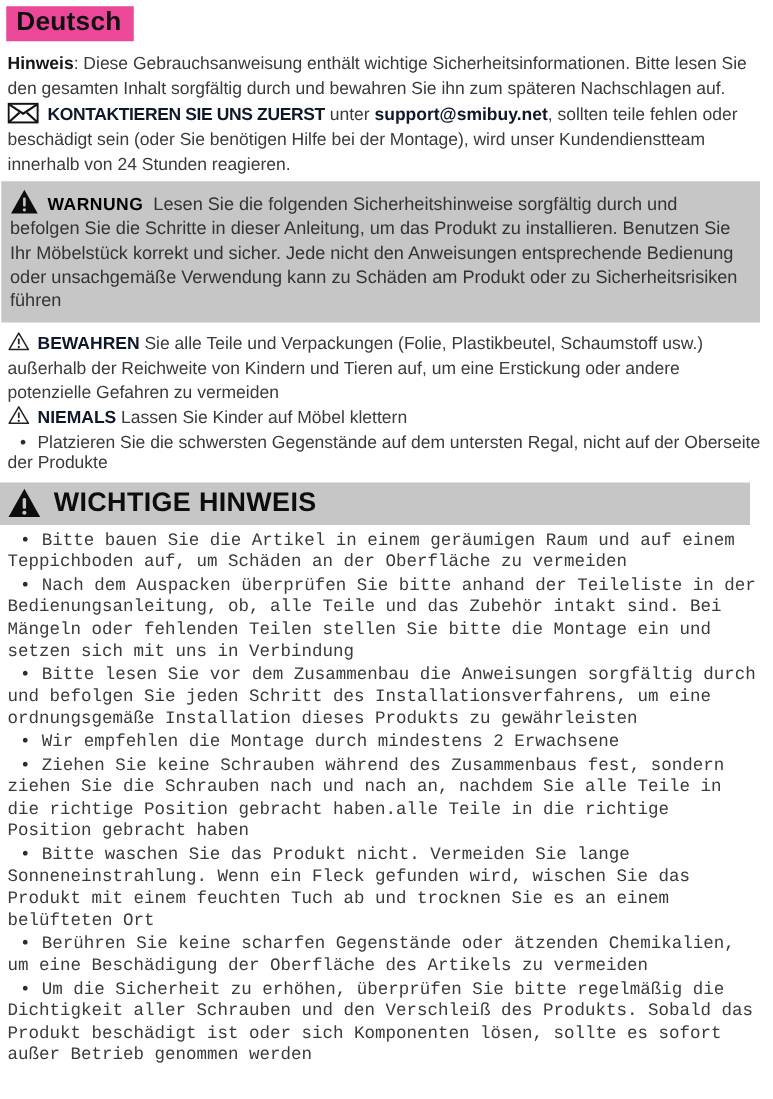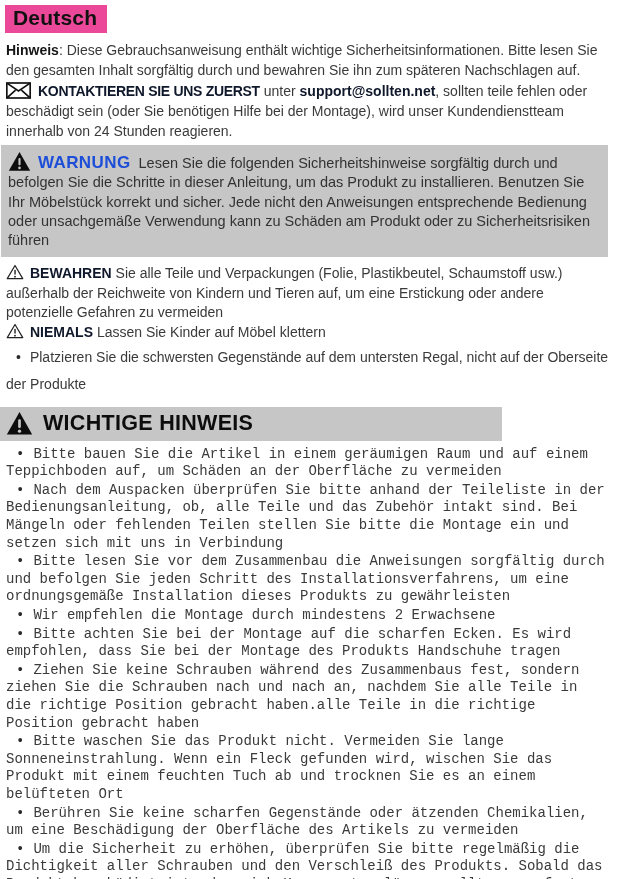--- a/index.html
+++ b/index.html
@@ -40,40 +40,40 @@
   
   .warnbox {
     margin:4px 10px 7px 1px;
     background:#c6c6c6;
     padding:6px 9px 7px 7px;
     font-size:14.5px;
     line-height:19.3px;
     color:#333;
   }
   .warntitle {
-    font-size:17px;
+    font-size:14px;
     letter-spacing:0.4px;
-    color:#1d4ed8;
+    color:#000000;
     margin-right:8px;
   }
   .warnbox .inline-icon { vertical-align:-4px; }
   
   .caution { line-height:19.3px; margin-top:2px; }
   .caution .inline-icon { vertical-align:-2px; margin-right:6px; }
   
-  .bullet { line-height:27px; }
+  .bullet { line-height:16px; }
   .bl {
     display:inline-block;
     margin:0 9px 0 10px;
     color:#2c2c2c;
   }
   
   .bigbar {
     margin-top:9px;
-    width:502px;
+    width:600px;
     background:#c6c6c6;
     padding:4px 8px 5px 6px;
     display:flex;
     align-items:center;
     gap:10px;
   }
   .bigbar b {
     font-size:21.5px;
     color:#0d0d0d;
     letter-spacing:0.3px;
@@ -92,21 +92,21 @@
 <div class="page">
 
   <div class="lang-title">Deutsch</div>
 
   <p class="para"><b class="k">Hinweis</b><span>: </span><span> Diese Gebrauchsanweisung enthält wichtige Sicherheitsinformationen. Bitte lesen Sie den gesamten Inhalt sorgfältig durch und bewahren Sie ihn zum späteren Nachschlagen auf.</span></p>
 
   <p class="para contact"><span class="inline-icon"><svg width="25" height="17" viewBox="0 0 30 20">
           <rect x="1" y="1" width="28" height="18" fill="none" stroke="#111" stroke-width="2"></rect>
           <path d="M1.5 1.5 L15 10.5 L28.5 1.5" fill="none" stroke="#111" stroke-width="2" stroke-linejoin="miter"></path>
           <path d="M1.5 18.5 L11.5 9.5 M28.5 18.5 L18.5 9.5" fill="none" stroke="#111" stroke-width="2"></path>
-        </svg></span><b class="cond">KONTAKTIEREN SIE UNS ZUERST</b><span> unter </span><b>support@sollten.net</b><span>, sollten teile fehlen oder beschädigt sein (oder Sie benötigen Hilfe bei der Montage), wird unser Kundendienstteam innerhalb von 24 Stunden reagieren.</span></p>
+        </svg></span><b class="cond">KONTAKTIEREN SIE UNS ZUERST</b><span> unter </span><b>support@smibuy.net</b><span>, sollten teile fehlen oder beschädigt sein (oder Sie benötigen Hilfe bei der Montage), wird unser Kundendienstteam innerhalb von 24 Stunden reagieren.</span></p>
 
   <div class="warnbox"><span class="inline-icon"><svg width="23" height="21" viewBox="0 0 26 24">
           <path d="M13 1 L25.2 22.7 H0.8 Z" fill="#0d0d0d"></path>
           <rect x="11.8" y="8" width="2.4" height="8.2" rx="1" fill="#c6c6c6"></rect>
           <circle cx="13" cy="19.3" r="1.5" fill="#c6c6c6"></circle>
         </svg></span><b class="warntitle">WARNUNG</b><span>Lesen Sie die folgenden Sicherheitshinweise sorgfältig durch und befolgen Sie die Schritte in dieser Anleitung, um das Produkt zu installieren. Benutzen Sie Ihr Möbelstück korrekt und sicher. Jede nicht den Anweisungen entsprechende Bedienung oder unsachgemäße Verwendung kann zu Schäden am Produkt oder zu Sicherheitsrisiken führen</span></div>
 
   <p class="para caution"><span class="inline-icon"><svg width="18" height="16" viewBox="0 0 26 24">
           <path d="M13 2.2 L24.6 22 H1.4 Z" fill="none" stroke="#222" stroke-width="1.8" stroke-linejoin="round"></path>
           <rect x="12" y="8.6" width="2.1" height="7.4" rx="1" fill="#222"></rect>
@@ -131,21 +131,20 @@
         </svg>
       </span>
       <b>WICHTIGE HINWEIS</b>
     </div>
 
   <div class="important-list">
     <p class="para bullet"><span class="bl">•</span><span>Bitte bauen Sie die Artikel in einem geräumigen Raum und auf einem Teppichboden auf, um Schäden an der Oberfläche zu vermeiden</span></p>
     <p class="para bullet"><span class="bl">•</span><span>Nach dem Auspacken überprüfen Sie bitte anhand der Teileliste in der Bedienungsanleitung, ob, alle Teile und das Zubehör intakt sind. Bei Mängeln oder fehlenden Teilen stellen Sie bitte die Montage ein und setzen sich mit uns in Verbindung</span></p>
     <p class="para bullet"><span class="bl">•</span><span>Bitte lesen Sie vor dem Zusammenbau die Anweisungen sorgfältig durch und befolgen Sie jeden Schritt des Installationsverfahrens, um eine ordnungsgemäße Installation dieses Produkts zu gewährleisten</span></p>
     <p class="para bullet"><span class="bl">•</span><span>Wir empfehlen die Montage durch mindestens 2 Erwachsene</span></p>
-    <p class="para bullet"><span class="bl">•</span><span>Bitte achten Sie bei der Montage auf die scharfen Ecken. Es wird empfohlen, dass Sie bei der Montage des Produkts Handschuhe tragen</span></p>
     <p class="para bullet"><span class="bl">•</span><span>Ziehen Sie keine Schrauben während des Zusammenbaus fest, sondern ziehen Sie die Schrauben nach und nach an, nachdem Sie alle Teile in die richtige Position gebracht haben.alle Teile in die richtige Position gebracht haben</span></p>
     <p class="para bullet"><span class="bl">•</span><span>Bitte waschen Sie das Produkt nicht. Vermeiden Sie lange Sonneneinstrahlung. Wenn ein Fleck gefunden wird, wischen Sie das Produkt mit einem feuchten Tuch ab und trocknen Sie es an einem belüfteten Ort</span></p>
     <p class="para bullet"><span class="bl">•</span><span>Berühren Sie keine scharfen Gegenstände oder ätzenden Chemikalien, um eine Beschädigung der Oberfläche des Artikels zu vermeiden</span></p>
     <p class="para bullet"><span class="bl">•</span><span>Um die Sicherheit zu erhöhen, überprüfen Sie bitte regelmäßig die Dichtigkeit aller Schrauben und den Verschleiß des Produkts. Sobald das Produkt beschädigt ist oder sich Komponenten lösen, sollte es sofort außer Betrieb genommen werden</span></p>
   </div>
 
   
 
 </div>
 

